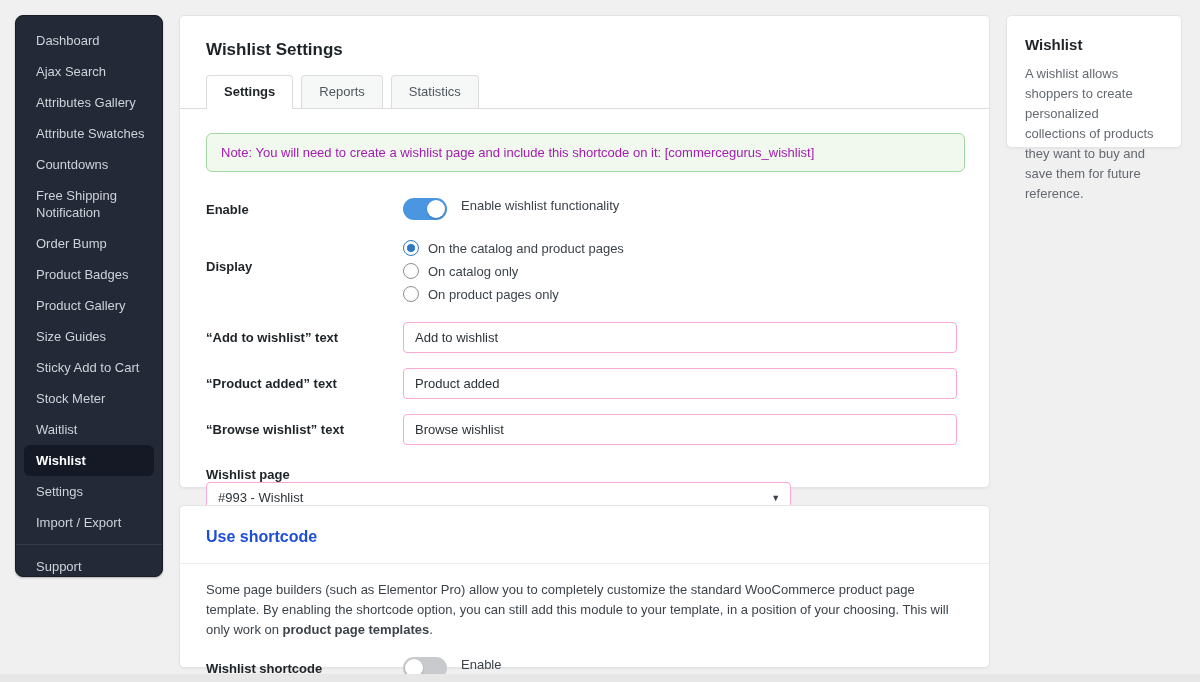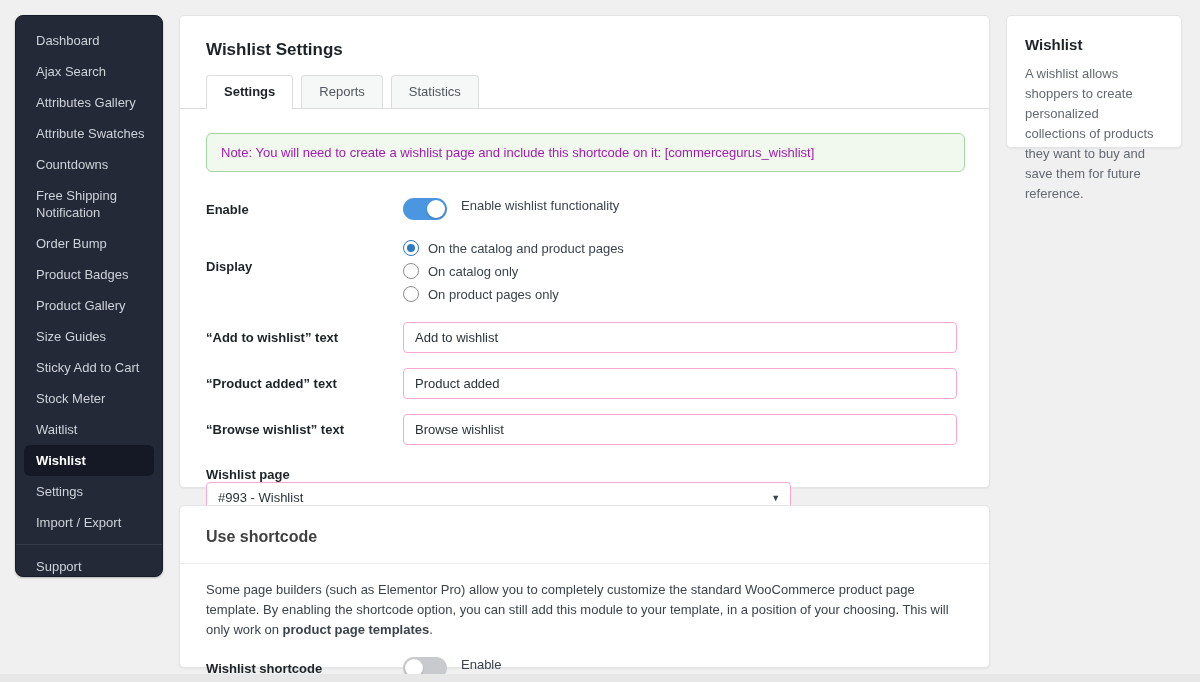--- a/index.html
+++ b/index.html
@@ -140,21 +140,21 @@
     font-size:9px; color:#3c434a; pointer-events:none;
   }
   .help-text{
     margin-top:8px;
     font-size:12.5px; color:#7b8086;
   }
 
   
   .section-title{
     padding:22px 26px 17px;
-    font-size:16px; font-weight:700; color:#404040;
+    font-size:16px; font-weight:700; color:#1d4ed8;
     border-bottom:1px solid #ebecee;
   }
   .section-desc{
     margin:16px 26px 0;
     font-size:13px; line-height:20px; color:#3c434a;
   }
   .row-shortcode{ margin-top:17px; }
   .row-shortcode .f-label{ padding-top:4px; }
 
   

